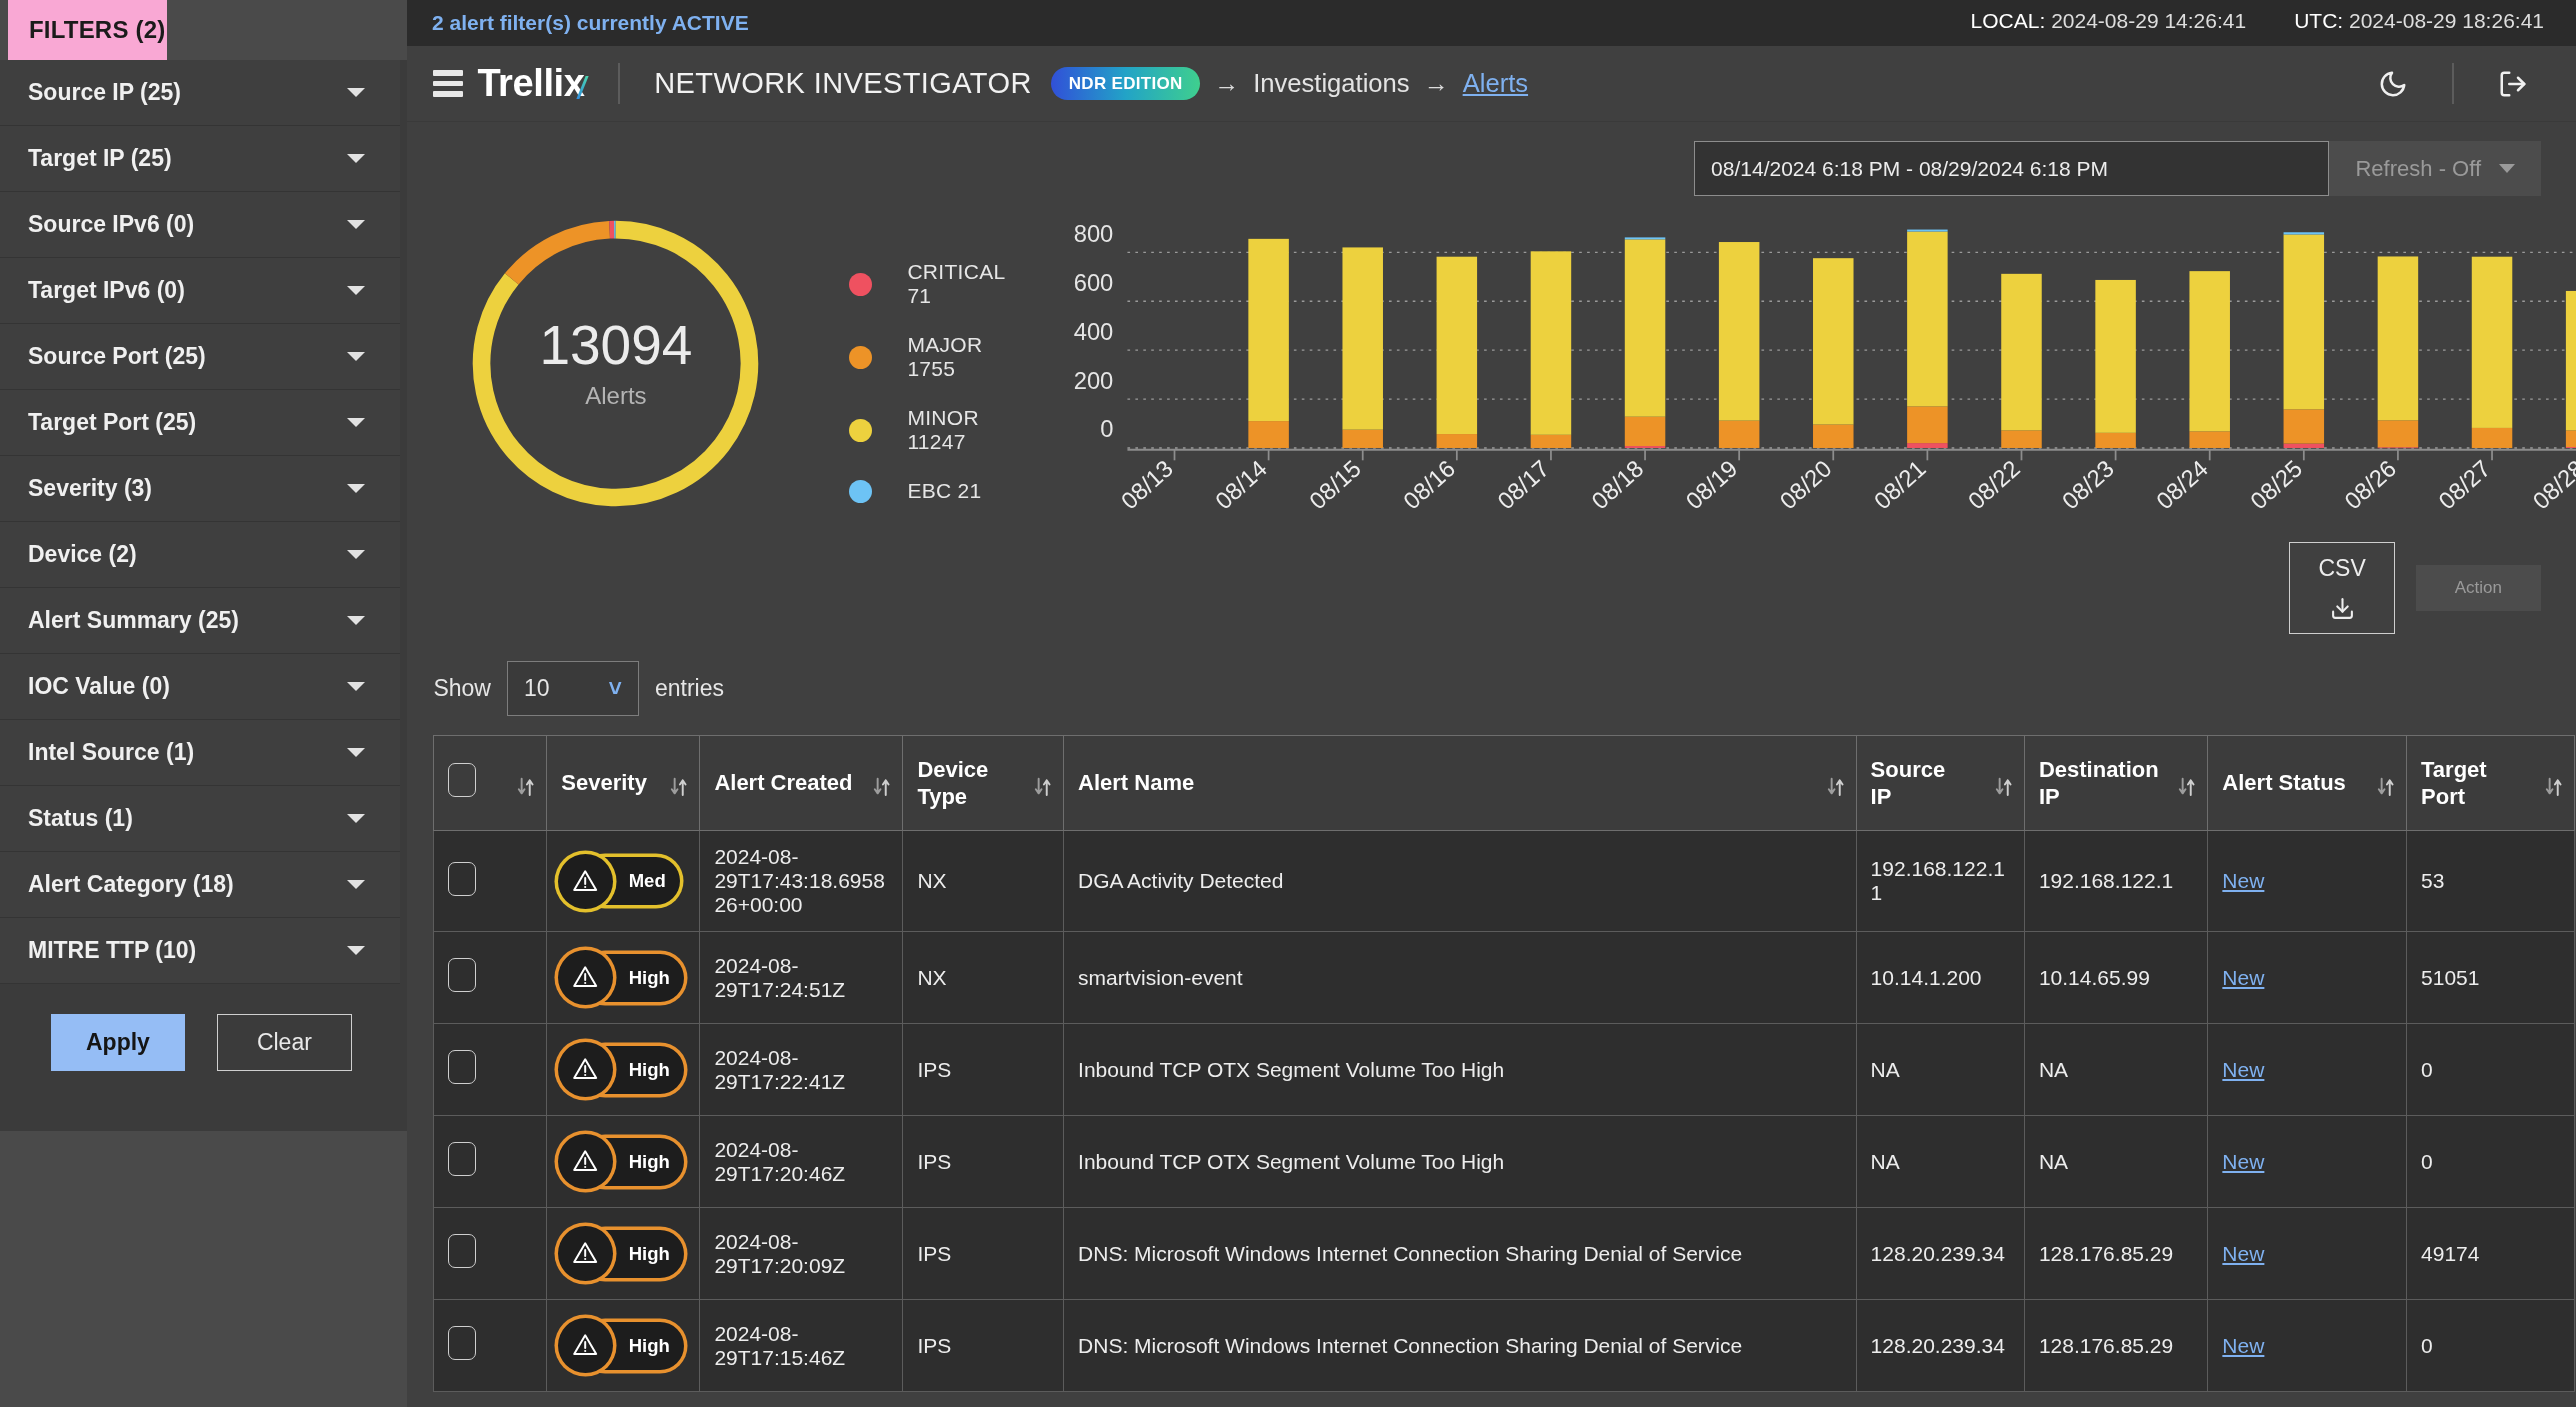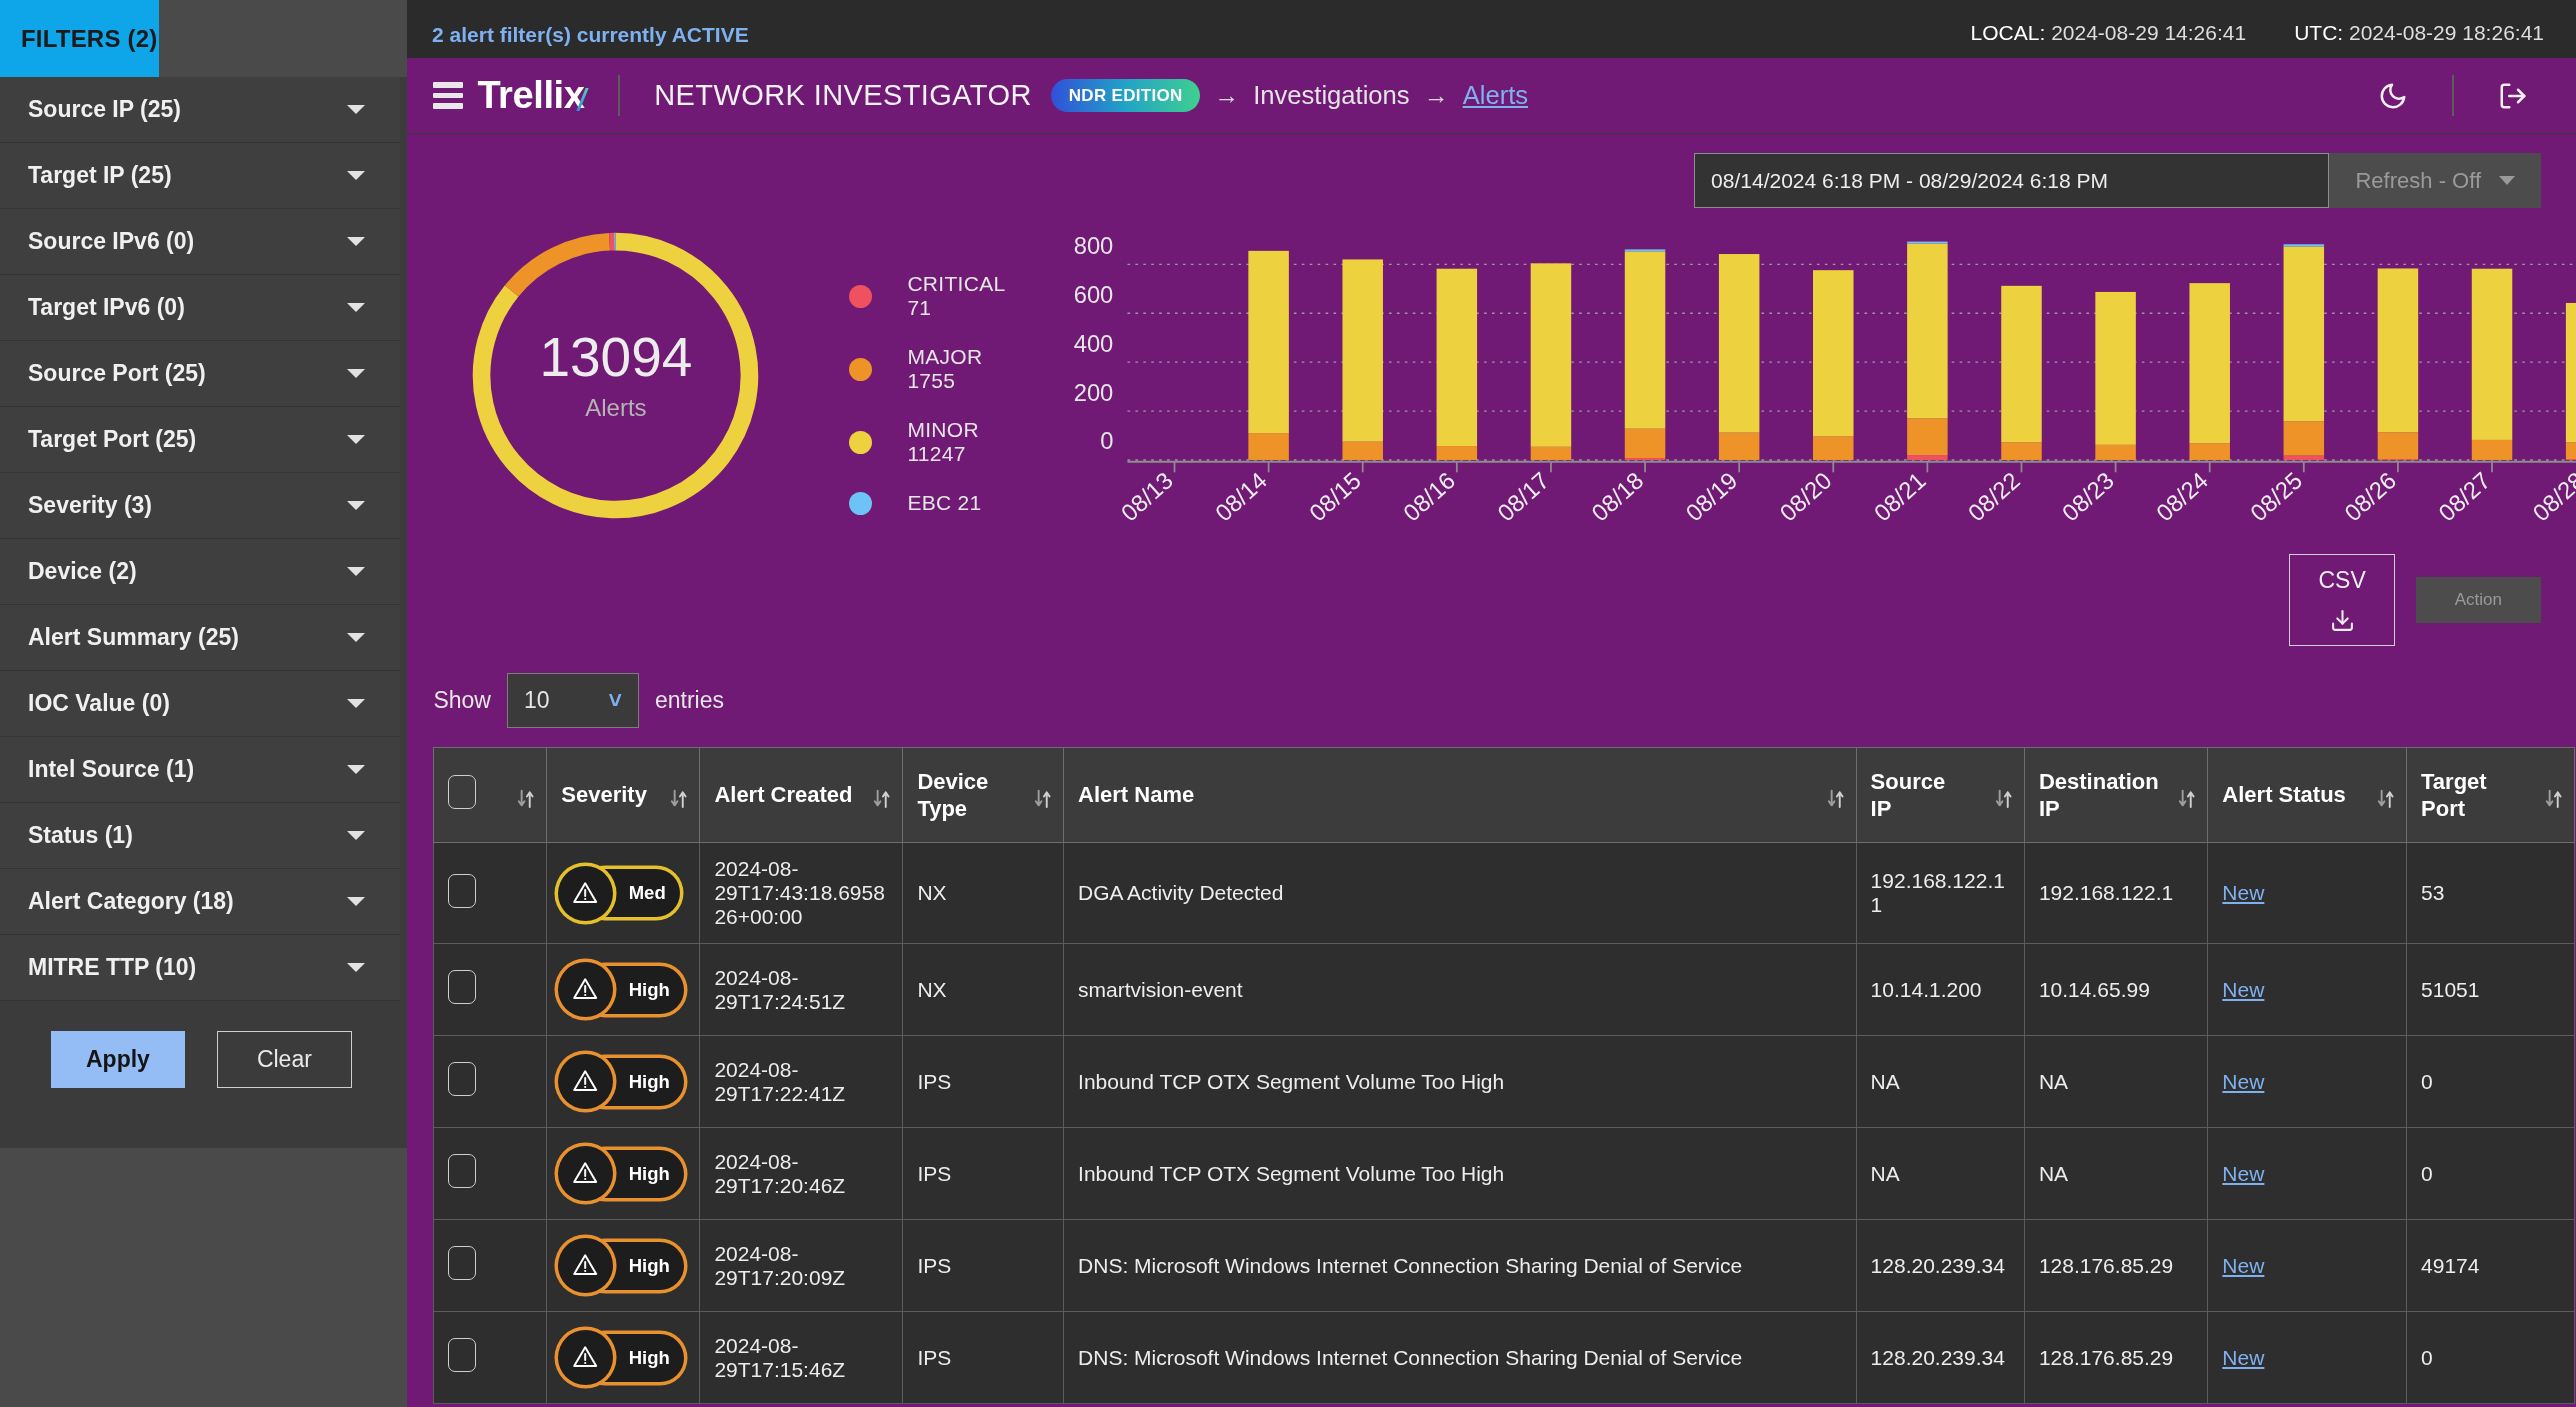--- a/index.html
+++ b/index.html
@@ -13,27 +13,28 @@
   .app { position: relative; width: 2576px; height: 1407px; display: flex; }
 
   
   .sidebar {
     width: 407px; height: 1407px;
     background: #4a4a4a;
     position: relative;
     flex: 0 0 407px;
   }
   .filters-tab {
-    width: 159px; height: 77px;
-    background: #0ea5e9;
+    width: 159px; height: 60px;
+    background: #f9a8d4;
     color: #1b1b1b;
     font-size: 24px; font-weight: bold;
     display: flex; align-items: center;
     padding-left: 21px;
     letter-spacing: 0.2px;
+    margin-left: 8px;
   }
   .filters-panel {
     background: #3b3b3b;
     width: 435px;
     padding: 0 0 30px 0;
     position: relative;
   }
   .filter-row {
     height: 66px;
     background: #3f3f3f;
@@ -58,21 +59,21 @@
     font-size: 23px; font-weight: bold;
     border: none; padding: 15px 35px; cursor: pointer;
   }
   .btn-clear {
     background: transparent; color: #e9e9e9;
     font-size: 23px; font-weight: normal;
     border: 0.9px solid #cfcfcf; padding: 14px 39px; cursor: pointer;
   }
 
   
-  .main { flex: 1; position: relative; background: #701a75; overflow: hidden; margin-top: 12px; }
+  .main { flex: 1; position: relative; background: #404040; overflow: hidden; }
 
   .topstrip {
     height: 46px; position: relative;
     display: flex; align-items: center;
     background: #2b2b2b;
   }
   .active-filters {
     color: #7fb1f0; font-size: 21px; font-weight: bold;
     margin-left: 25px;
   }

